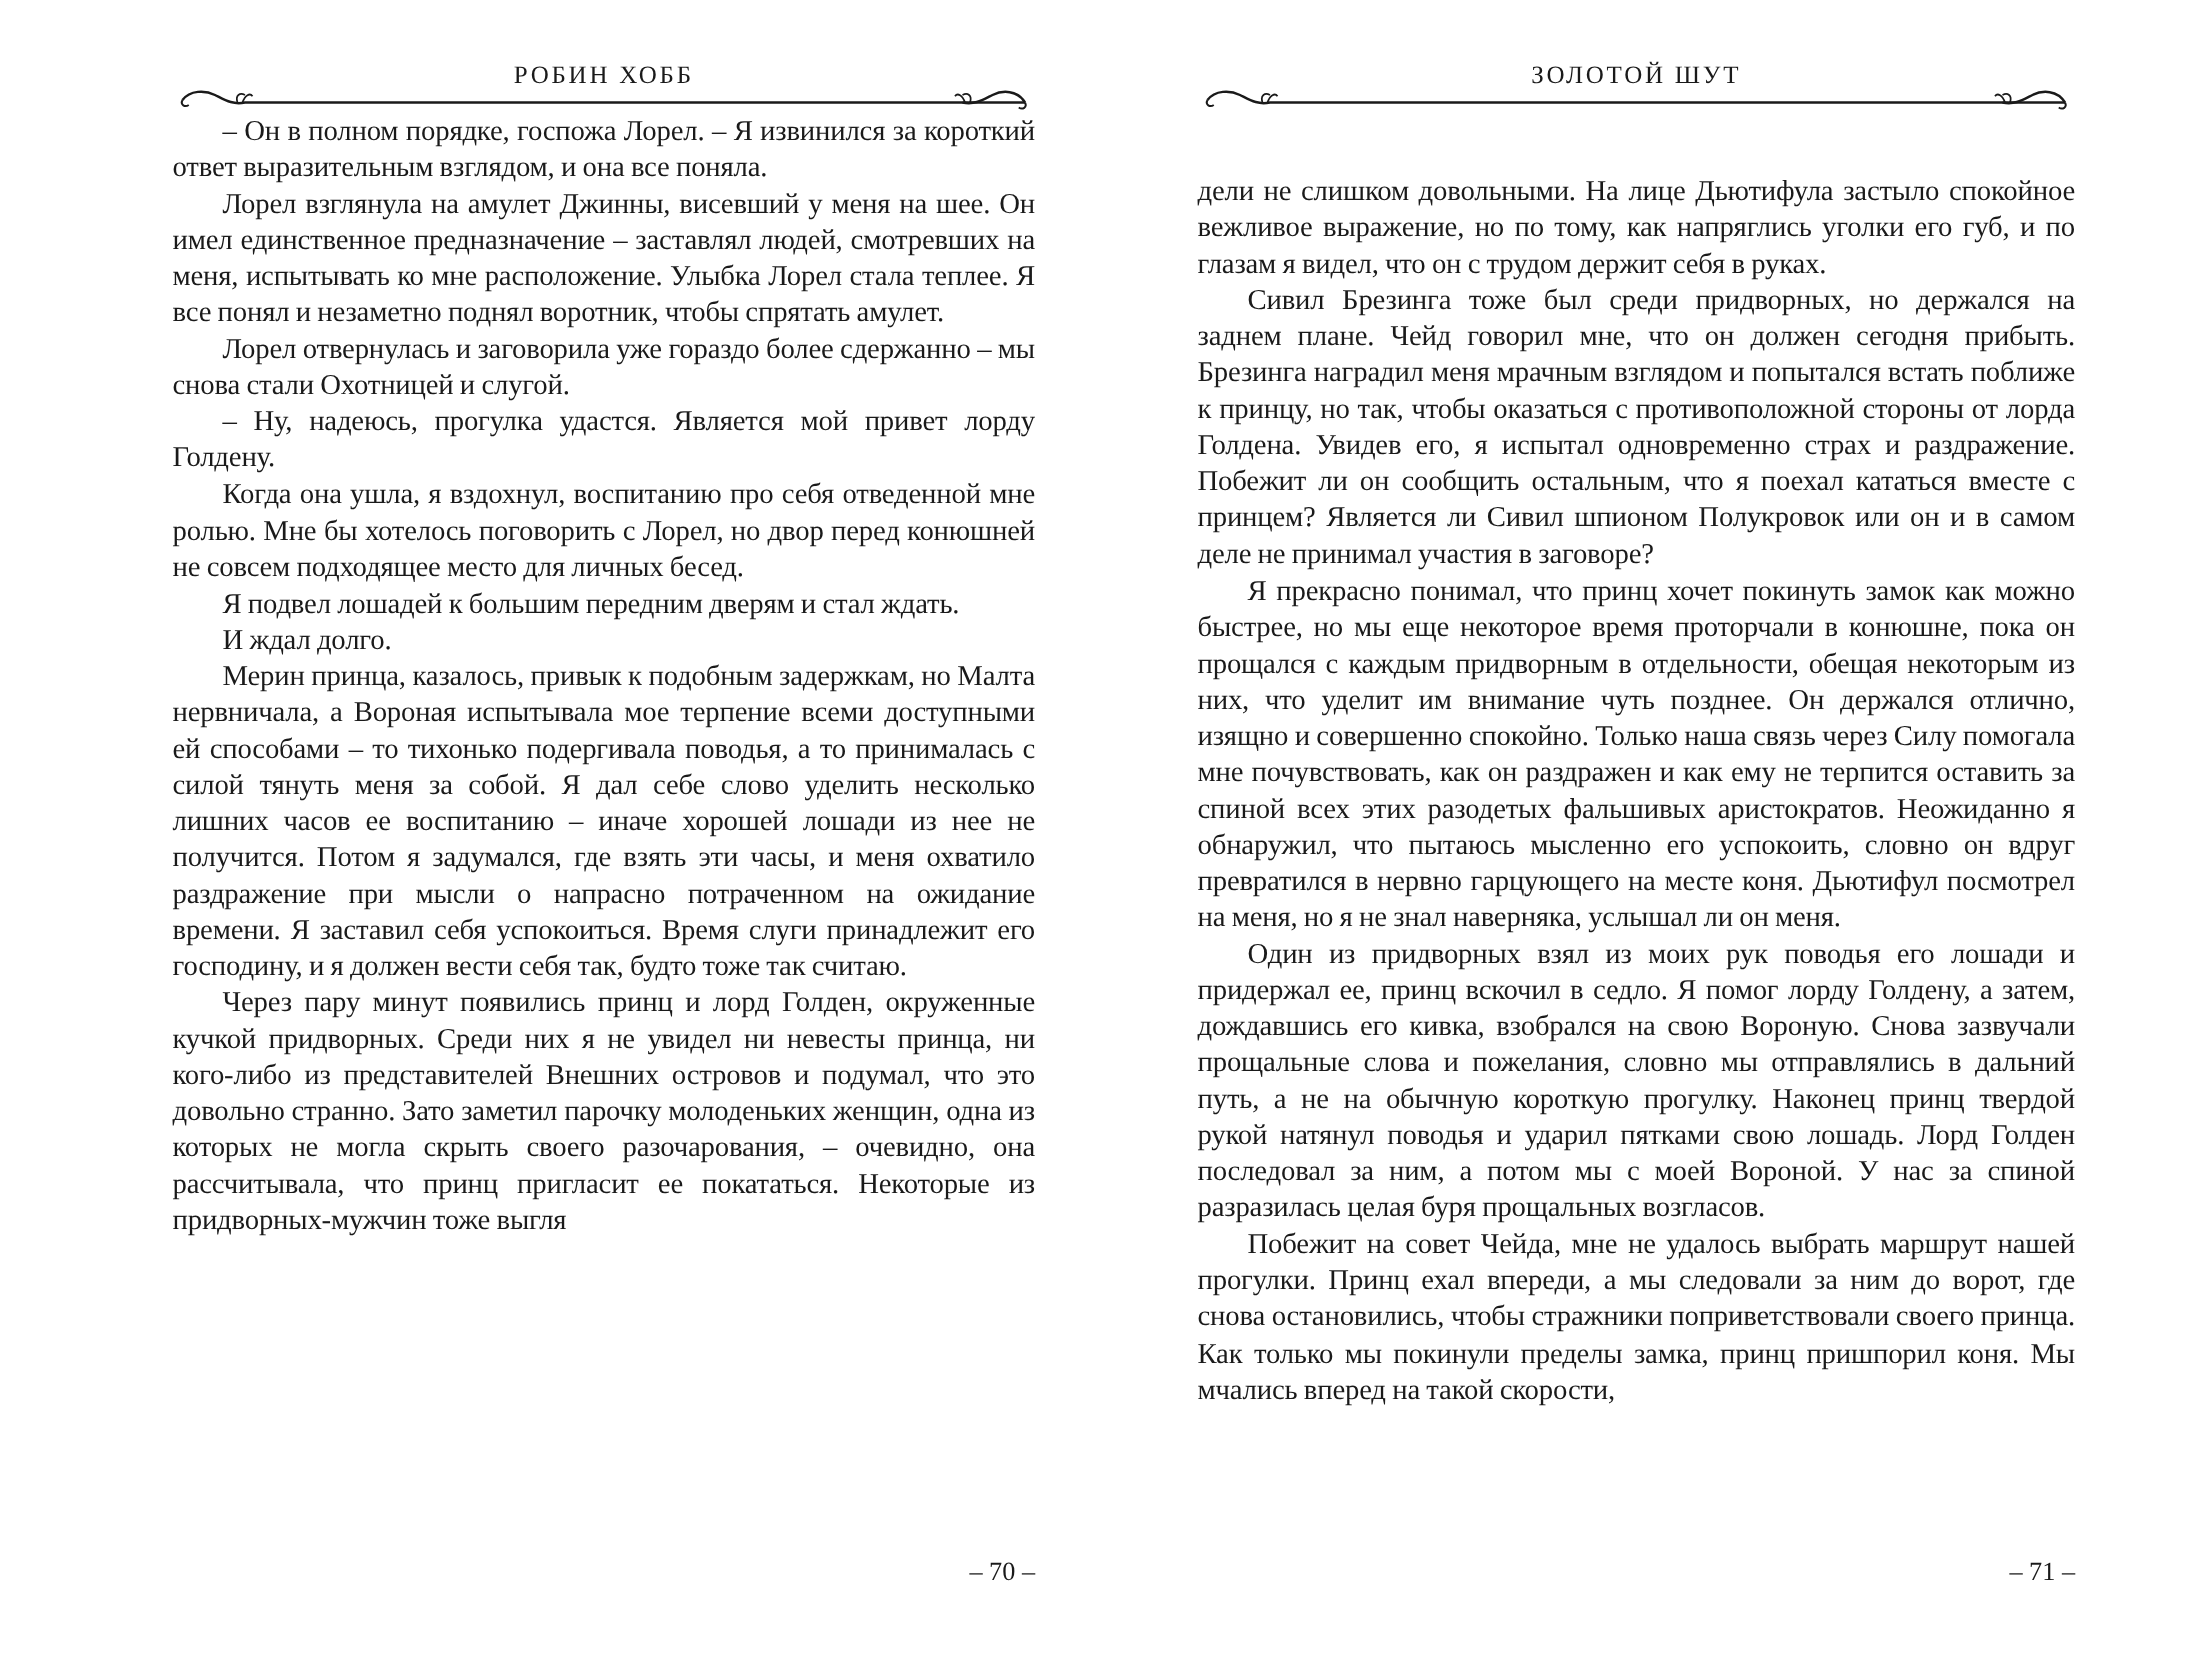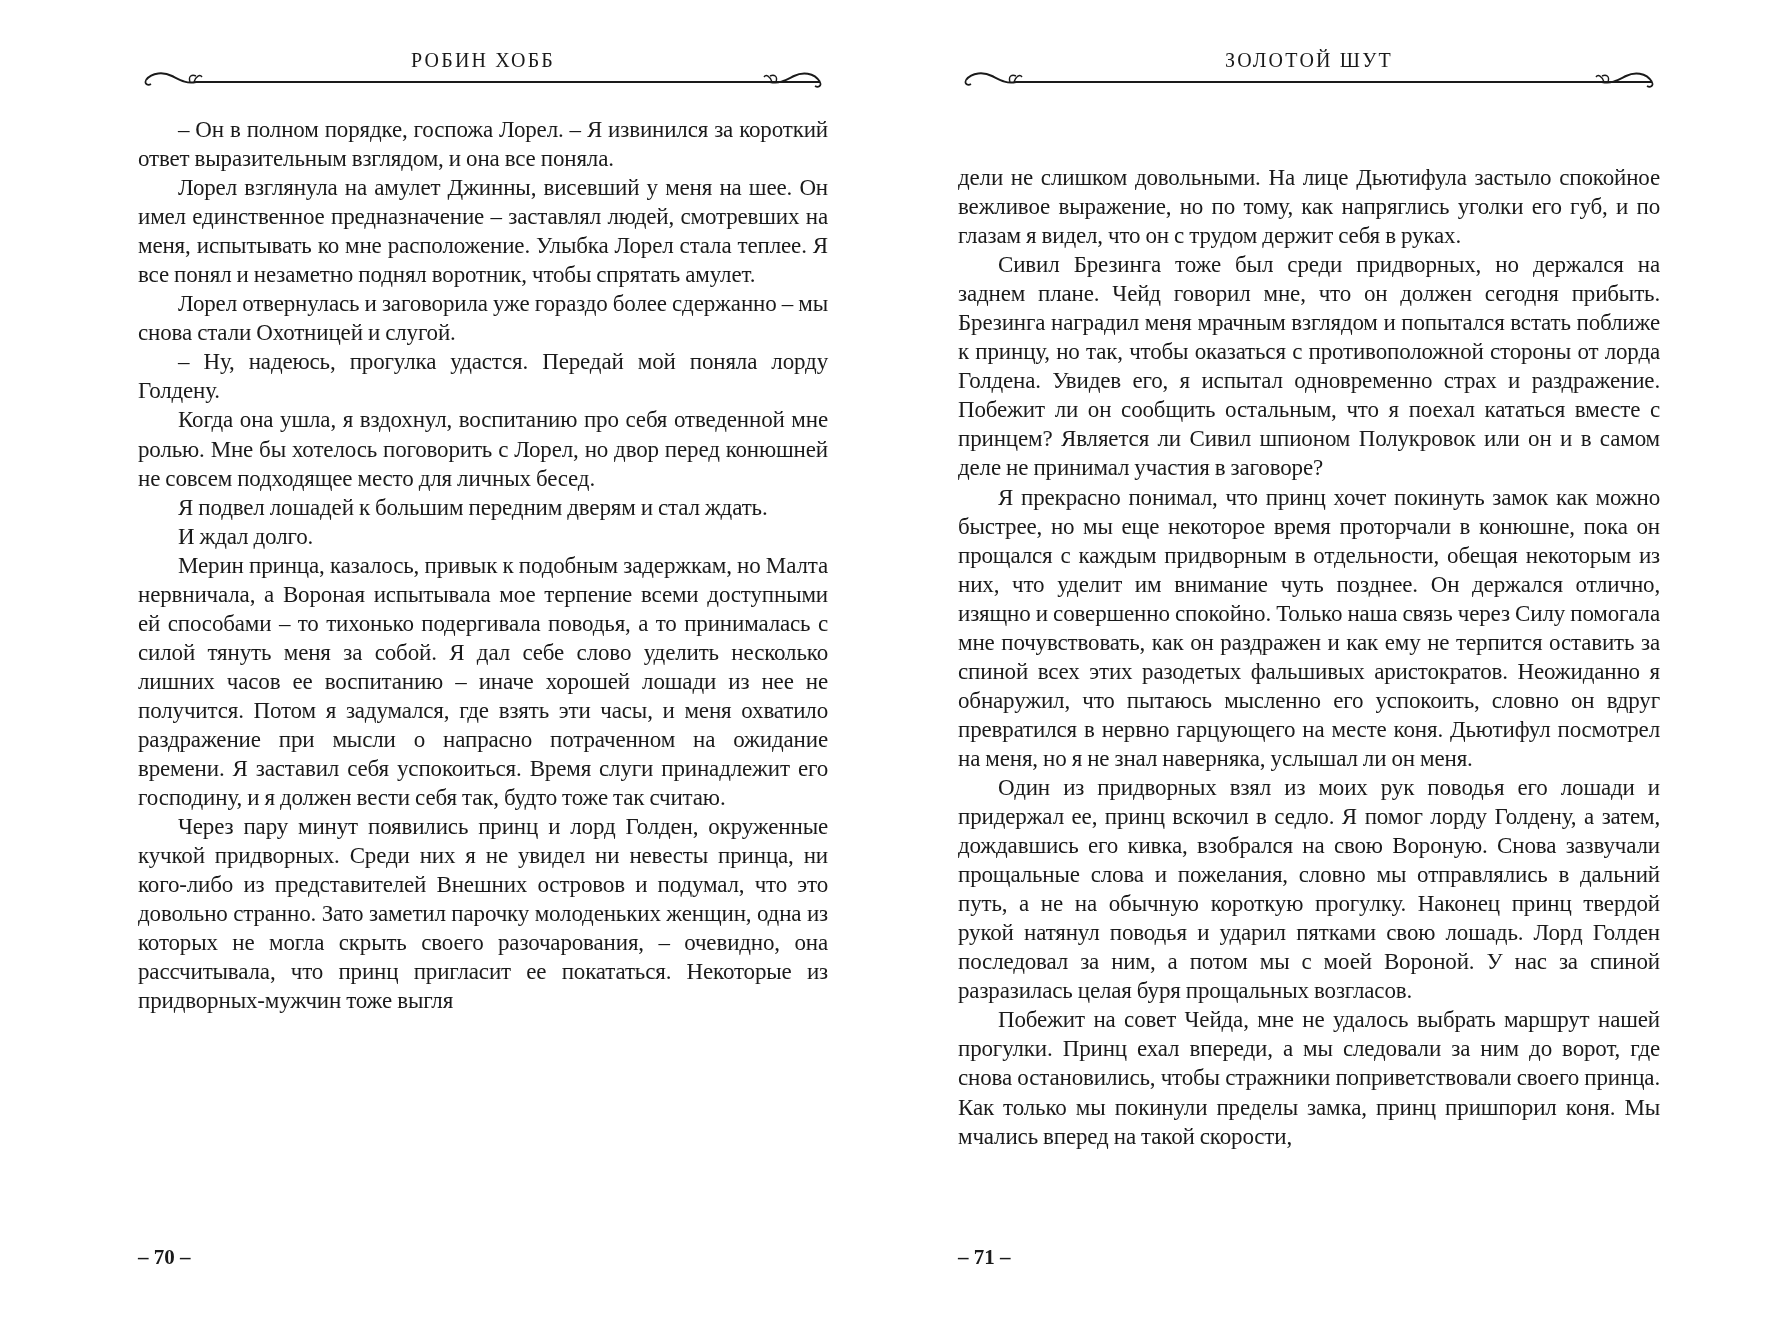--- a/index.html
+++ b/index.html
@@ -16,32 +16,32 @@
       position: absolute; top: 49px; left: 0; right: 0;
       text-align: center; font-size: 20px; letter-spacing: 2.2px;
       text-transform: uppercase;
     }
     .head-rule {
       position: absolute; top: 66px; left: 0; right: 0; height: 24px;
     }
     .head-rule svg { display: block; width: 100%; height: 24px; }
 
     .body-text {
-      position: absolute; top: 115px; left: 0; right: 0;
+      position: absolute; top: 90px; left: 0; right: 0;
       font-size: 23px; line-height: 29.05px;
       text-align: justify; hyphens: manual;
       letter-spacing: -0.15px; word-spacing: -0.5px;
       font-stretch: condensed;
     }
     .body-text p { margin: 0; text-indent: 40px; }
     .body-text p.cont { text-indent: 0; margin-top: 48px; }
 
     .folio {
       position: absolute; top: 1245px; left: 0; right: 0;
-      text-align: left; font-size: 21px; font-weight: bold;
+      text-align: right; font-size: 21px; font-weight: normal;
     }
   </style>
 </head>
 <body>
 
 <div class="page left">
   <div class="running-head">РОБИН ХОББ</div>
   <div class="head-rule">
     <svg viewBox="0 0 690 24" preserveAspectRatio="none">
       <path d="M8 14 C 14 6, 26 6, 34 10 C 42 14, 48 18, 58 16 L 682 16" fill="none" stroke="#1a1a1a" stroke-width="2"></path>
@@ -49,21 +49,21 @@
       <path d="M52 16 C 50 10, 54 8, 58 10 M56 16 C 58 10, 62 8, 64 11" fill="none" stroke="#1a1a1a" stroke-width="1.4"></path>
       <path d="M682 16 C 676 6, 664 6, 656 10 C 648 14, 642 18, 632 16" fill="none" stroke="#1a1a1a" stroke-width="2"></path>
       <path d="M682 16 C 684 20, 680 22, 677 20" fill="none" stroke="#1a1a1a" stroke-width="1.6"></path>
       <path d="M638 16 C 640 10, 636 8, 632 10 M634 16 C 632 10, 628 8, 626 11" fill="none" stroke="#1a1a1a" stroke-width="1.4"></path>
     </svg>
   </div>
   <div class="body-text">
     <p>– Он в полном порядке, госпожа Лорел. – Я извинился за короткий ответ выразительным взглядом, и она все поняла.</p>
     <p>Лорел взглянула на амулет Джинны, висевший у меня на шее. Он имел единственное предназначение – заставлял людей, смотревших на меня, испытывать ко мне расположение. Улыбка Лорел стала теплее. Я все понял и незаметно поднял воротник, чтобы спрятать амулет.</p>
     <p>Лорел отвернулась и заговорила уже гораздо более сдержан­но – мы снова стали Охотницей и слугой.</p>
-    <p>– Ну, надеюсь, прогулка удастся. Передай мой поняла лорду Голдену.</p>
+    <p>– Ну, надеюсь, прогулка удастся. Является мой привет лорду Голдену.</p>
     <p>Когда она ушла, я вздохнул, воспитанию про себя отведен­ной мне ролью. Мне бы хотелось поговорить с Лорел, но двор перед конюшней не совсем подходящее место для личных бе­сед.</p>
     <p>Я подвел лошадей к большим передним дверям и стал ждать.</p>
     <p>И ждал долго.</p>
     <p>Мерин принца, казалось, привык к подобным задержкам, но Малта нервничала, а Вороная испытывала мое терпение всеми доступными ей способами – то тихонько подергивала поводья, а то принималась с силой тянуть меня за собой. Я дал себе сло­во уделить несколько лишних часов ее воспитанию – иначе хо­рошей лошади из нее не получится. Потом я задумался, где взять эти часы, и меня охватило раздражение при мысли о напрасно потраченном на ожидание времени. Я заставил себя успокоить­ся. Время слуги принадлежит его господину, и я должен вести себя так, будто тоже так считаю.</p>
     <p>Через пару минут появились принц и лорд Голден, окру­женные кучкой придворных. Среди них я не увидел ни невесты принца, ни кого-либо из представителей Внешних островов и подумал, что это довольно странно. Зато заметил парочку моло­деньких женщин, одна из которых не могла скрыть своего разо­чарования, – очевидно, она рассчитывала, что принц пригласит ее покататься. Некоторые из придворных-мужчин тоже выгля­</p>
   </div>
   <div class="folio">– 70 –</div>
 </div>
 
 <div class="page right">

